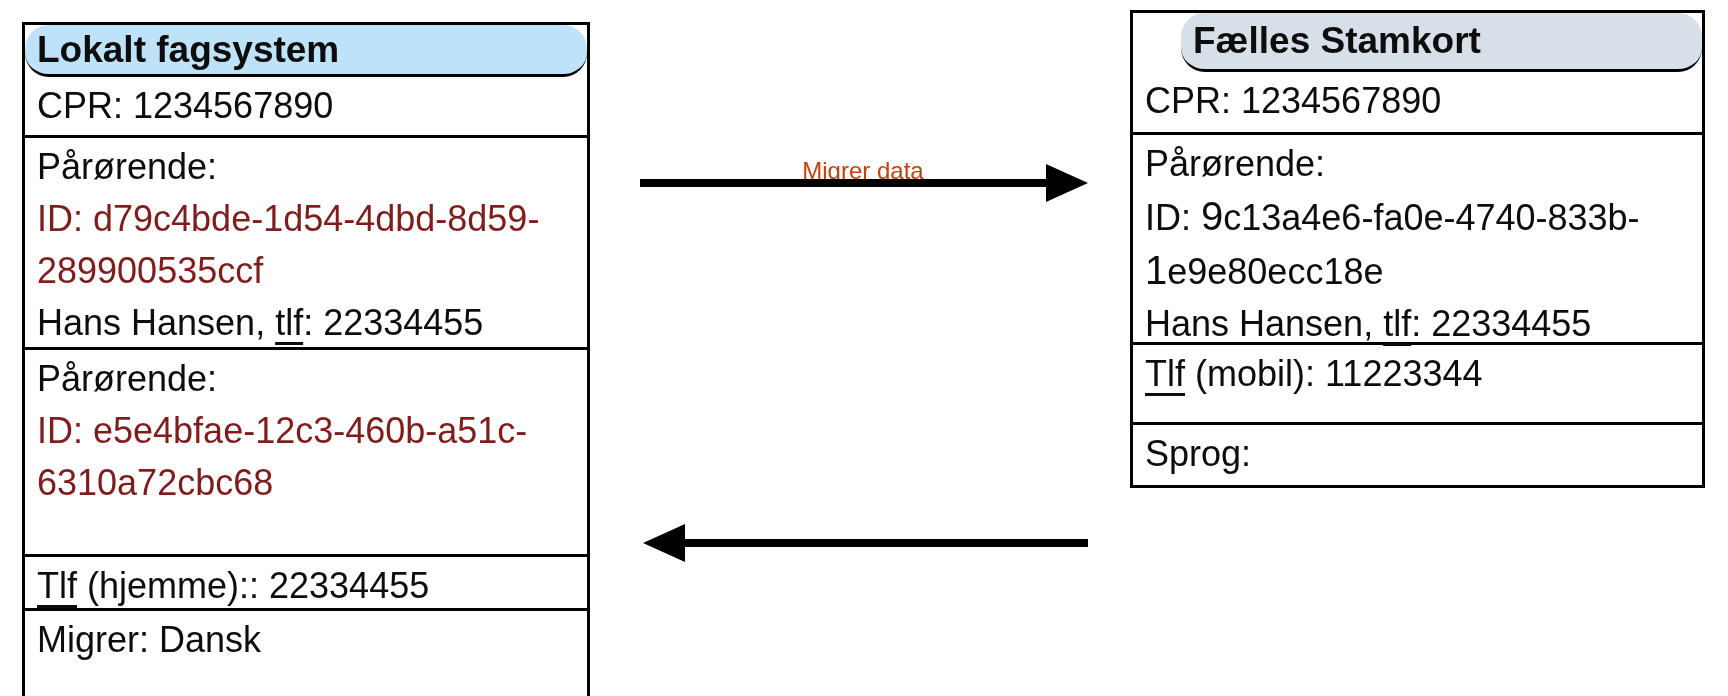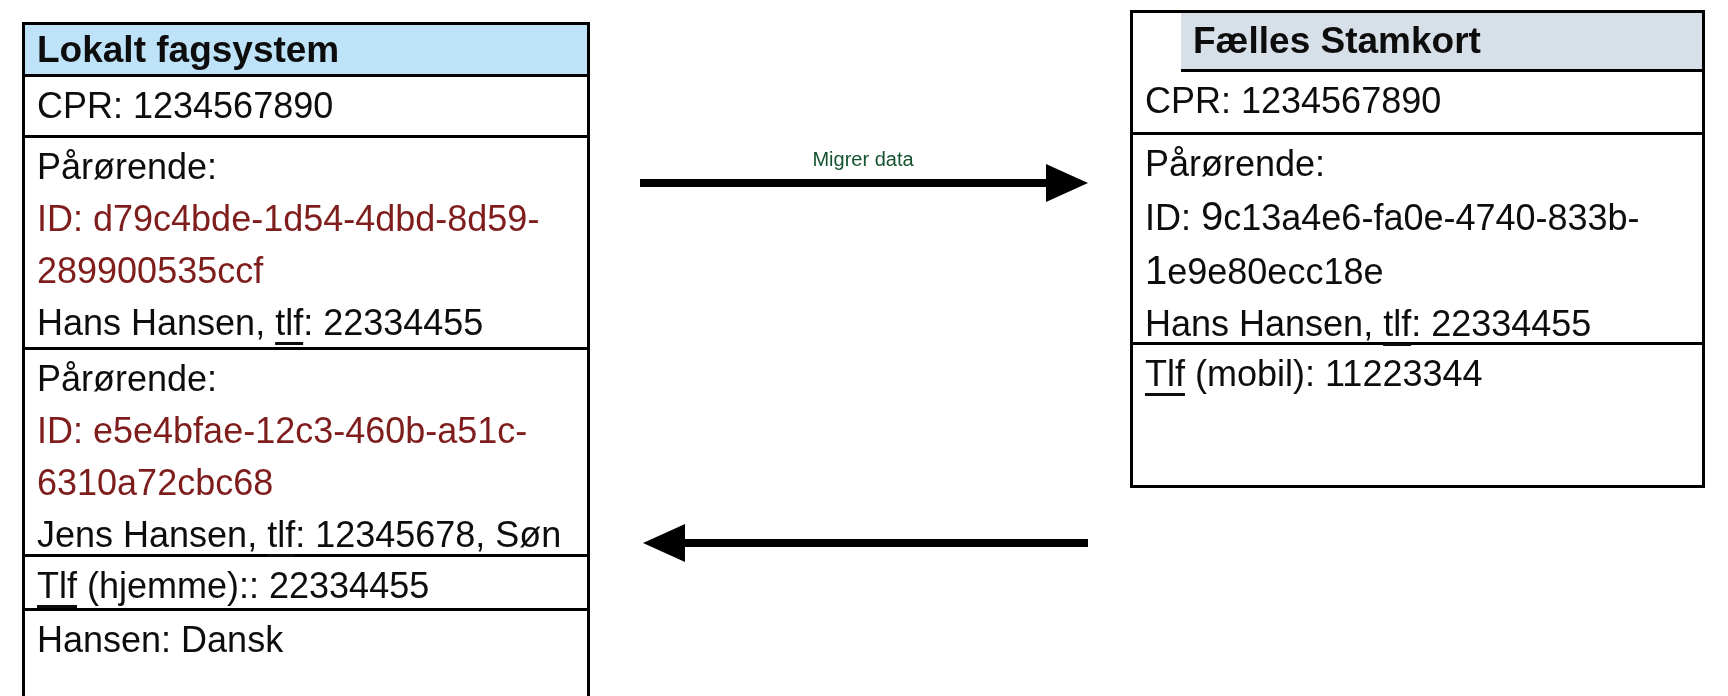--- a/index.html
+++ b/index.html
@@ -28,20 +28,21 @@
   .box-left  { left: 22px;   top: 22px; width: 568px; height: 720px; }
   .box-right { left: 1130px; top: 10px; width: 575px; height: 478px; }
   .box-header {
     display: flex;
     align-items: center;
     padding: 0 12px;
     font-weight: bold;
     font-size: 37px;
     border-bottom: 3px solid #000000;
     box-sizing: border-box;
+    border-radius: 24px;
   }
   .box-left  .box-header { height: 52px; background: #BEE3F9; }
   .box-right .box-header { height: 59px; background: #D7E0E8; margin-left: 48px; }
   .row {
     box-sizing: border-box;
     border-bottom: 3px solid #000000;
     padding: 3px 12px 0 12px;
   }
   .row:last-child { border-bottom: none; }
   .line {
@@ -54,24 +55,25 @@
   .squiggle {
     text-decoration-line: underline;
     text-decoration-style: wavy;
     text-decoration-color: #E02B20;
     text-decoration-thickness: 2px;
     text-underline-offset: 7px;
     text-decoration: underline;
   }
   .arrow-label {
     position: absolute;
-    font-size: 20px;
+    font-size: 24px;
     text-align: center;
     line-height: 36px;
-    color: #14532d;
+    color: #c2410c;
+    margin-top: 12px;
   }
   .label-migrate  { left: 640px; top: 141px; width: 446px; }
   .label-errcode  { left: 643px; top: 500px; width: 445px; }
   .arrow-line {
     position: absolute;
     height: 8px;
     background: #000000;
   }
   .line-migrate { left: 640px; top: 179px; width: 408px; }
   .line-errcode { left: 684px; top: 539px; width: 404px; }
@@ -103,46 +105,48 @@
         <div class="row" style="height: 212px;">
           <div class="line"><span>Pårørende:</span></div>
           <div class="line"><span class="red">ID: d79c4bde-1d54-4dbd-8d59-</span></div>
           <div class="line"><span class="red">289900535ccf</span></div>
           <div class="line"><span>Hans Hansen, </span><span class="squiggle">tlf</span><span>: 22334455</span></div>
         </div>
         <div class="row" style="height: 207px;">
           <div class="line"><span>Pårørende:</span></div>
           <div class="line"><span class="red">ID: e5e4bfae-12c3-460b-a51c-</span></div>
           <div class="line"><span class="red">6310a72cbc68</span></div>
-          <div class="line"><span>Jens Hansen, </span><span class="squiggle">tlf</span><span>: 12345678, Søn</span></div>
         </div>
         <div class="row" style="height: 54px;">
           <div class="line"><span class="squiggle">Tlf</span><span> (hjemme):: 22334455</span></div>
         </div>
         <div class="row" style="height: 110px;">
-          <div class="line"><span>Hansen: Dansk</span></div>
+          <div class="line"><span>Migrer: Dansk</span></div>
         </div>
       </div>
   </div>
 
   <div class="box box-right">
     <div class="box-header">Fælles Stamkort</div>
     <div id="right-rows">
         <div class="row" style="height: 63px;">
           <div class="line"><span>CPR: 1234567890</span></div>
         </div>
         <div class="row" style="height: 210px;">
           <div class="line"><span>Pårørende:</span></div>
           <div class="line"><span>ID: </span><span class="alt">9</span><span>c13a4e6-fa0e-4740-833b-</span></div>
           <div class="line"><span class="alt">1</span><span>e9e80ecc18e</span></div>
           <div class="line"><span>Hans Hansen, </span><span class="squiggle">tlf</span><span>: 22334455</span></div>
         </div>
         <div class="row" style="height: 80px;">
           <div class="line"><span class="squiggle">Tlf</span><span> (mobil): 11223344</span></div>
         </div>
+        <div class="row" style="height: 60px;">
+          <div class="line"><span>Sprog:</span></div>
+        </div>
       </div>
   </div>
 
   <div class="arrow-label label-migrate">Migrer data</div>
   <div class="arrow-line line-migrate"></div>
   <div class="arrow-head head-migrate"></div>
 
   <div class="arrow-line line-errcode"></div>
   <div class="arrow-head head-errcode"></div>
 

